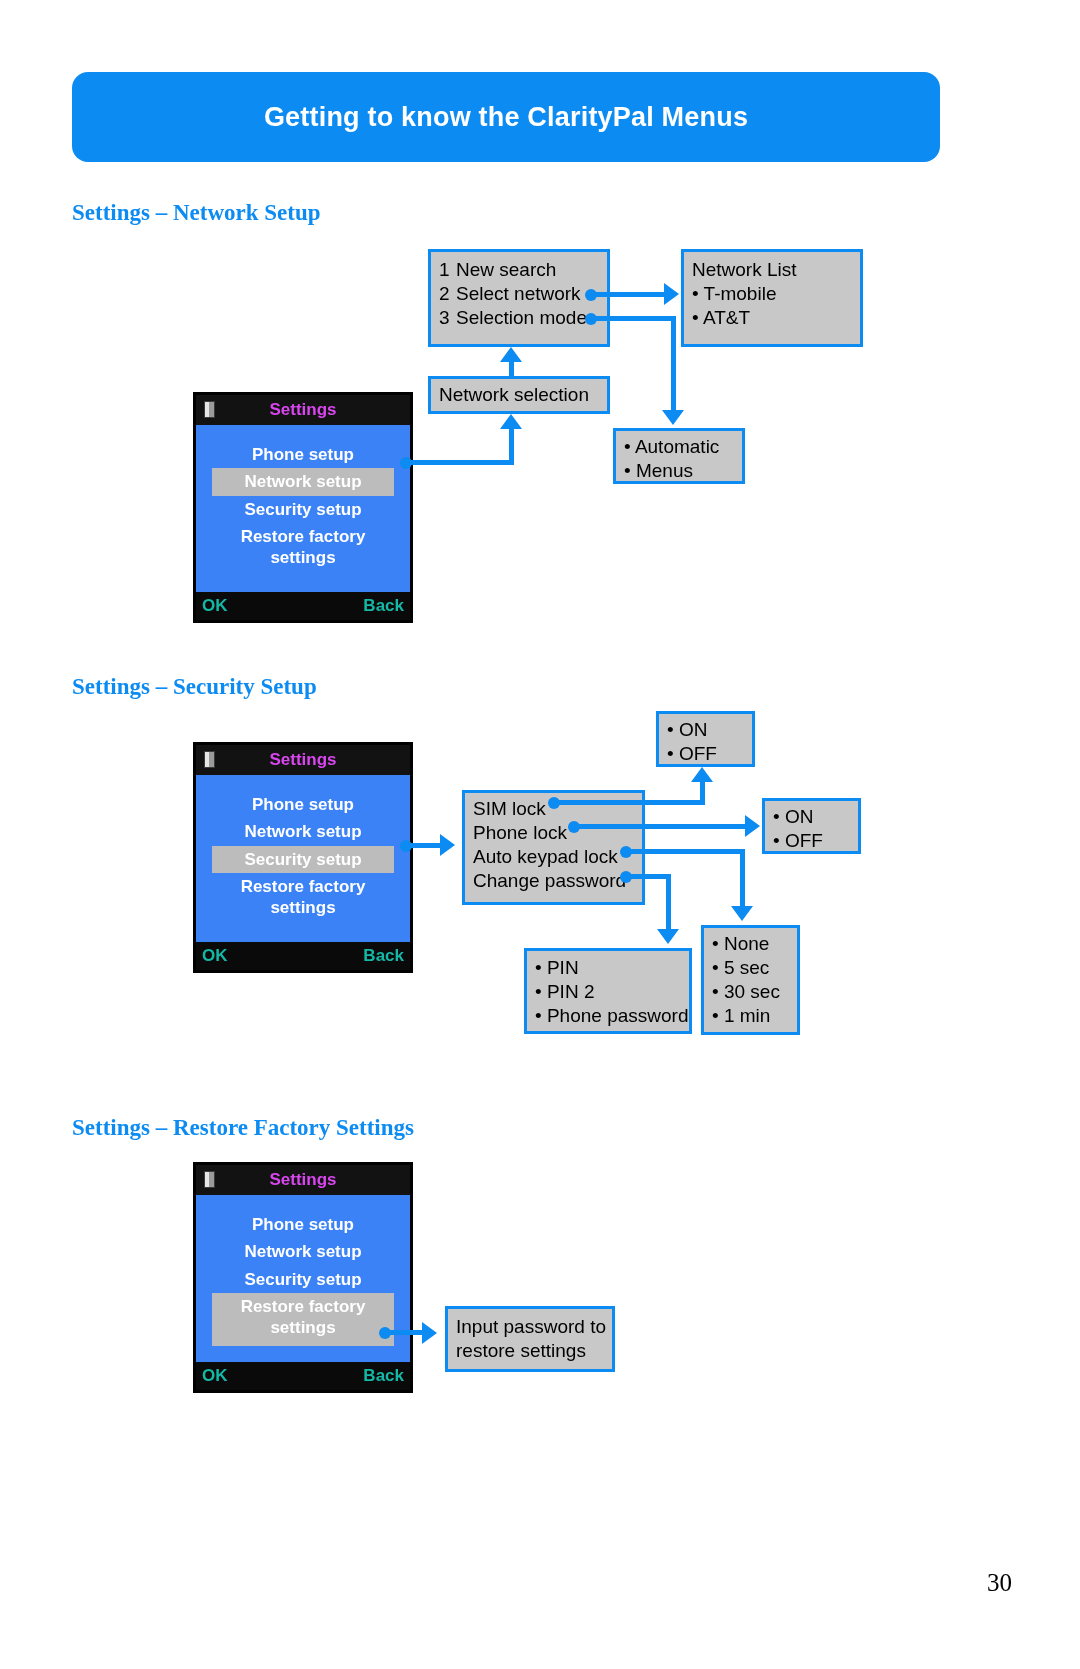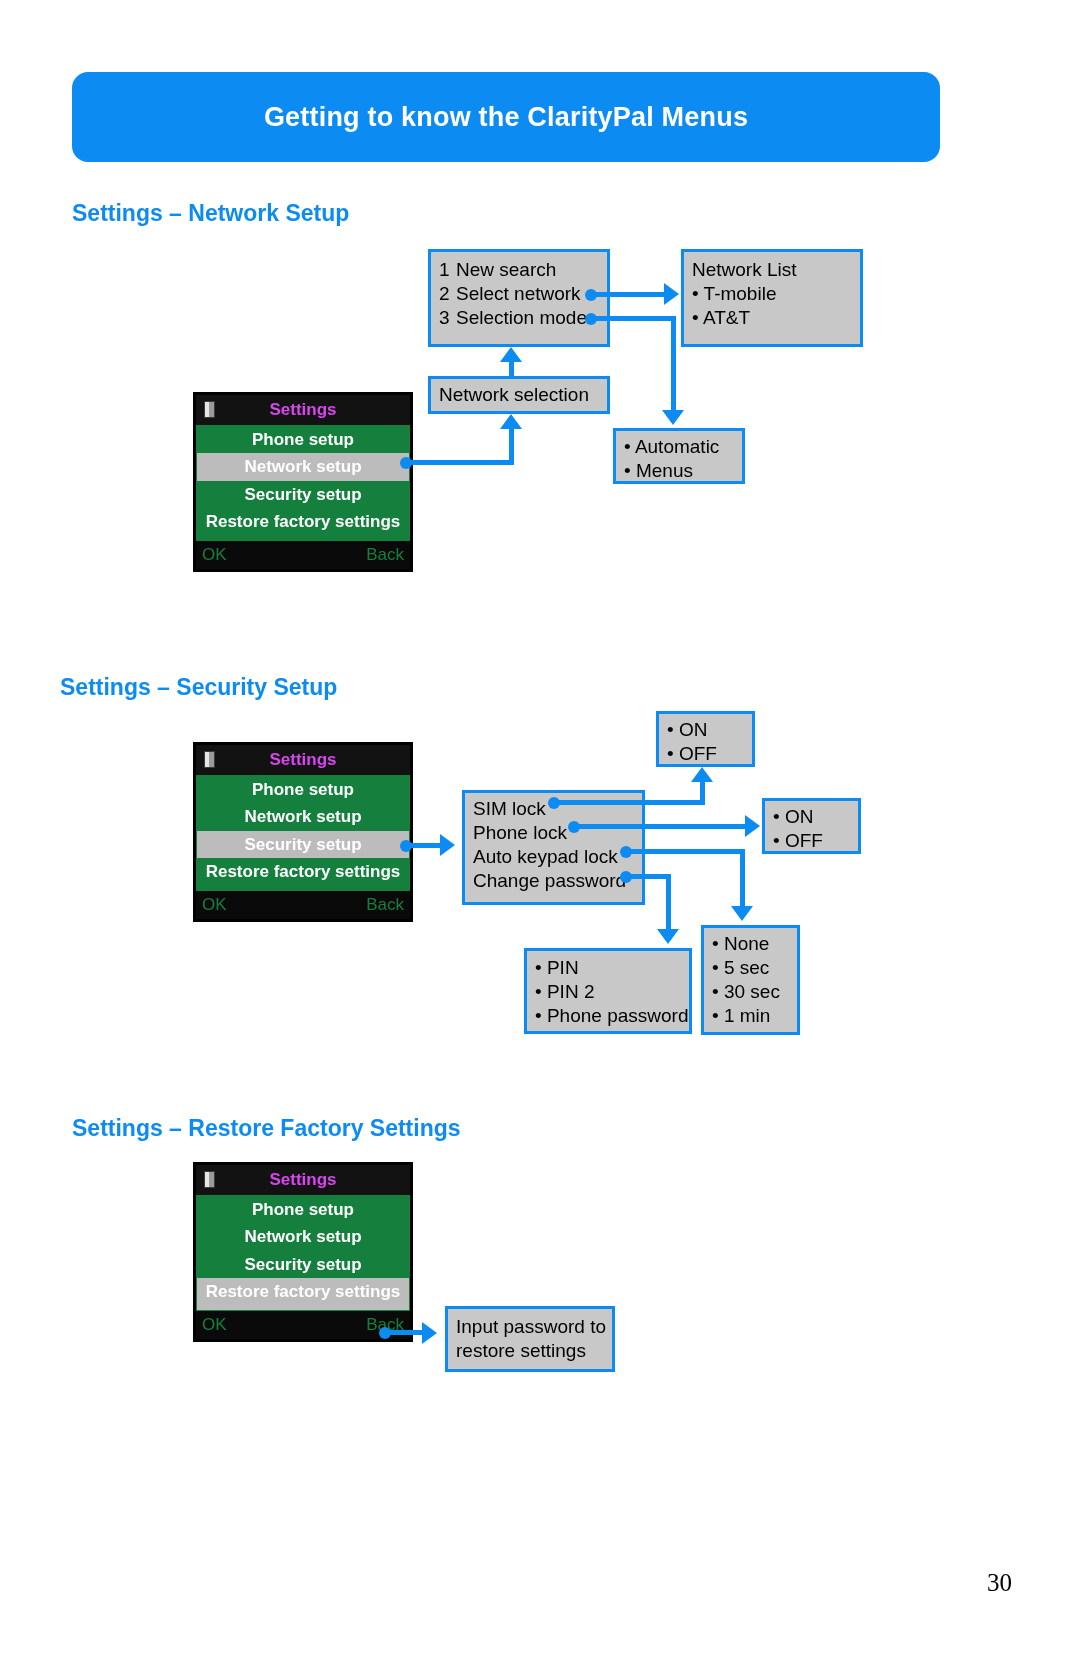--- a/index.html
+++ b/index.html
@@ -35,21 +35,21 @@
     letter-spacing: 0.2px;
     font-family: "Liberation Sans", sans-serif;
   }
 
   
   .section-heading {
     position: absolute;
     color: #0c8bf2;
     font-size: 23px;
     font-weight: bold;
-    font-family: Liberation Sans, sans-serif;
+    font-family: Liberation Serif, serif;
     white-space: nowrap;
   }
 
   
   .phone {
     position: absolute;
     background: #000000;
     border: 3px solid #000000;
     box-sizing: border-box;
     width: 220px;
@@ -72,22 +72,22 @@
     position: absolute;
     left: 8px;
     top: 6px;
     width: 11px;
     height: 17px;
     background: linear-gradient(to right, #e6e6e6 0%, #e6e6e6 45%, #9a9a9a 45%, #9a9a9a 100%);
     border: 1px solid #3a3a3a;
     box-sizing: border-box;
   }
   .phone-body {
-    background: #15803d;
-    padding: 1px;
+    background: #3b82f6;
+    padding: 16px;
   }
   .menu-item {
     color: #ffffff;
     font-size: 17px;
     font-weight: bold;
     text-align: center;
     padding: 3px 0 3px 0;
     line-height: 1.25;
     position: relative;
   }
@@ -98,23 +98,23 @@
   .phone-softkeys {
     background: #0a0a0a;
     height: 28px;
     display: flex;
     align-items: center;
     justify-content: space-between;
     padding: 0 6px;
     box-sizing: border-box;
   }
   .softkey {
-    color: #15803d;
+    color: #14b8a6;
     font-size: 17px;
-    font-weight: normal;
+    font-weight: bold;
   }
 
   
   .dbox {
     position: absolute;
     background: #c8c8c8;
     border: 3px solid #0c8bf2;
     box-sizing: border-box;
     font-family: "Liberation Sans", sans-serif;
     font-size: 19px;
@@ -234,21 +234,21 @@
 
 <span class="dot" style="left:585px; top:289px;"></span>
 <div class="line" style="left:591px; top:292px; width:74px; height:5px;"></div>
 <span class="arrow right" style="left:664px; top:283px;"></span>
 
 <span class="dot" style="left:585px; top:313px;"></span>
 <div class="line" style="left:591px; top:316px; width:85px; height:5px;"></div>
 <div class="line" style="left:671px; top:316px; width:5px; height:96px;"></div>
 <span class="arrow down" style="left:662px; top:410px;"></span>
 
-<div class="section-heading" style="left:60px; top:674px;">Settings – Security Setup</div>
+<div class="section-heading" style="left:72px; top:674px;">Settings – Security Setup</div>
 
 <div class="phone" style="left:193px; top:742px;">
   <div class="phone-titlebar">
     <span class="sim-icon"></span>
     <span class="phone-title">Settings</span>
   </div>
   <div class="phone-body">
     <div class="menu-item">Phone setup</div>
     <div class="menu-item">Network setup</div>
     <div class="menu-item selected">Security setup</div>

